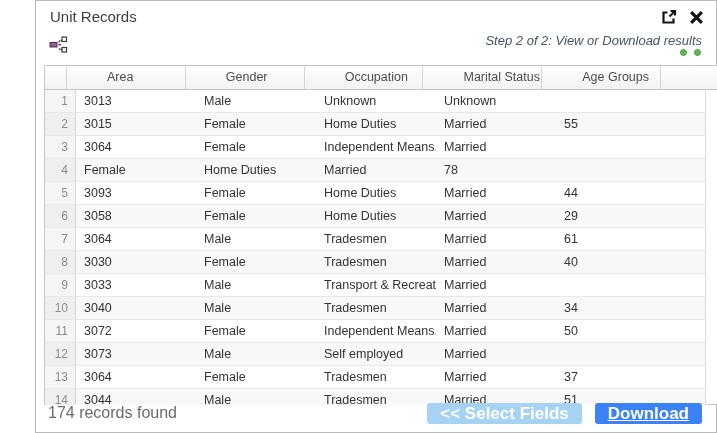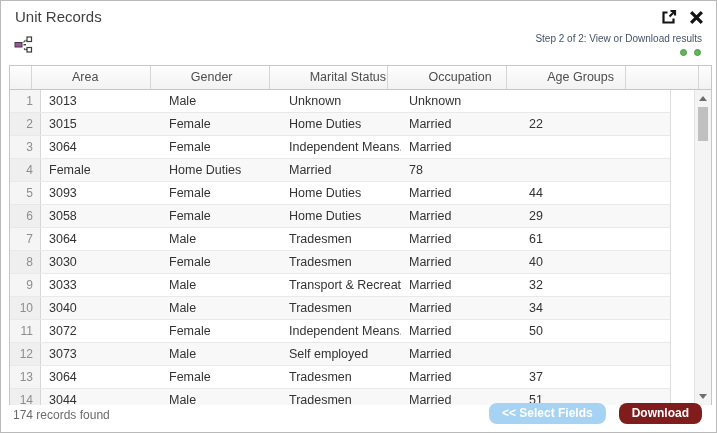--- a/index.html
+++ b/index.html
@@ -1,24 +1,24 @@
 <!DOCTYPE html>
 <html><head>
 <meta charset="utf-8">
 <style>
   html,body{margin:0;padding:0;width:717px;height:433px;overflow:hidden;
     font-family:"Liberation Sans",sans-serif;background:#fff;}
-  .dialog{position:absolute;inset:0;border:1px solid #b9b9b9;background:#fff;box-sizing:border-box;}
+  .dialog{position:absolute;inset:0;border:1px solid #b9b9b9;background:#fff;box-sizing:border-box;margin-left:35px;}
 
   
   .title{position:absolute;left:14px;top:7px;font-size:15px;color:#3f3f3f;}
   .win-icons{position:absolute;right:12px;top:7px;display:flex;gap:11px;align-items:center;}
   .win-icons svg{display:block;cursor:pointer;}
   .share-btn{position:absolute;left:13px;top:35px;cursor:pointer;}
-  .step{position:absolute;right:14px;top:32px;font-size:10px;color:#44546a;}
+  .step{position:absolute;right:14px;top:32px;font-size:13px;color:#44546a;font-style:italic;}
   .dots{position:absolute;right:15px;top:48px;display:flex;gap:7px;}
   .dot{width:7px;height:7px;border-radius:50%;background:#62b657;border:1px solid #4d9a44;box-sizing:border-box;}
 
   
   .grid{position:absolute;left:8px;top:64px;width:703px;height:340px;
     border:1px solid #c6c6c6;box-sizing:border-box;background:#fff;}
   .grid-header{height:24px;display:flex;background:linear-gradient(#fefefe,#f2f2f2);
     border-bottom:1px solid #c6c6c6;box-sizing:border-box;font-size:12.5px;color:#4d4d4d;gap:32px;}
   .hcell{line-height:23px;padding-left:8px;box-sizing:border-box;border-right:1px solid #d6d6d6;
     white-space:nowrap;overflow:hidden;cursor:pointer;}
@@ -40,24 +40,24 @@
   
   .vscroll{position:absolute;top:0;right:0;width:17px;height:315px;background:#f4f4f4;
     border-left:1px solid #e2e2e2;box-sizing:border-box;}
   .sb-up,.sb-down{position:absolute;left:0;width:100%;height:14px;display:flex;justify-content:center;cursor:pointer;}
   .sb-up{top:2px;}.sb-down{bottom:2px;}
   .tri-up{width:0;height:0;margin-top:4px;border-left:4px solid transparent;border-right:4px solid transparent;border-bottom:5px solid #6e6e6e;}
   .tri-down{width:0;height:0;margin-top:5px;border-left:4px solid transparent;border-right:4px solid transparent;border-top:5px solid #6e6e6e;}
   .sb-thumb{position:absolute;left:3px;right:3px;top:17px;height:34px;background:#c0c0c0;cursor:pointer;}
 
   
-  .records{position:absolute;left:12px;bottom:10px;font-size:12px;color:#6b6b6b;}
+  .records{position:absolute;left:12px;bottom:10px;font-size:16px;color:#6b6b6b;}
   .footer-btns{position:absolute;right:14px;bottom:8px;display:flex;gap:13px;}
-  .btn{border:none;color:#fff;font-weight:bold;font-size:12px;font-family:"Liberation Sans",sans-serif;
-    padding:3px 13px;border-radius:8px;cursor:pointer;line-height:15px;}
+  .btn{border:none;color:#fff;font-weight:bold;font-size:17px;font-family:"Liberation Sans",sans-serif;
+    padding:3px 13px;border-radius:3px;cursor:pointer;line-height:15px;}
   .btn-select{background:#a6d2f4;}
   .btn-download{background:#8cc4ef;}
 </style>
 </head>
 <body>
 
 <div class="dialog">
 
   <div class="title">Unit Records</div>
 
@@ -91,42 +91,42 @@
   <div class="dots">
     <span class="dot"></span>
     <span class="dot"></span>
   </div>
 
   <div class="grid">
     <div class="grid-header">
       <div class="hcell c-num"></div>
       <div class="hcell c-w">Area</div>
       <div class="hcell c-w">Gender</div>
+      <div class="hcell c-w">Occupation</div>
       <div class="hcell c-w">Marital Status</div>
-      <div class="hcell c-w">Occupation</div>
       <div class="hcell c-w">Age Groups</div>
       <div class="hcell hfill"></div>
       <div class="hspacer"></div>
     </div>
     <div class="grid-body">
       <div class="table-area">
           <div class="grid-row">
             <div class="cell-num">1</div>
             <div class="cell c-w">3013</div>
             <div class="cell c-w">Male</div>
             <div class="cell c-w">Unknown</div>
             <div class="cell c-w">Unknown</div>
           </div>
           <div class="grid-row alt">
             <div class="cell-num">2</div>
             <div class="cell c-w">3015</div>
             <div class="cell c-w">Female</div>
             <div class="cell c-w">Home Duties</div>
             <div class="cell c-w">Married</div>
-            <div class="cell c-w">22</div>
+            <div class="cell c-w">55</div>
           </div>
           <div class="grid-row">
             <div class="cell-num">3</div>
             <div class="cell c-w">3064</div>
             <div class="cell c-w">Female</div>
             <div class="cell c-w">Independent Means...</div>
             <div class="cell c-w">Married</div>
           </div>
           <div class="grid-row alt">
             <div class="cell-num">4</div>
@@ -166,21 +166,20 @@
             <div class="cell c-w">Tradesmen</div>
             <div class="cell c-w">Married</div>
             <div class="cell c-w">40</div>
           </div>
           <div class="grid-row">
             <div class="cell-num">9</div>
             <div class="cell c-w">3033</div>
             <div class="cell c-w">Male</div>
             <div class="cell c-w">Transport &amp; Recreat...</div>
             <div class="cell c-w">Married</div>
-            <div class="cell c-w">32</div>
           </div>
           <div class="grid-row alt">
             <div class="cell-num">10</div>
             <div class="cell c-w">3040</div>
             <div class="cell c-w">Male</div>
             <div class="cell c-w">Tradesmen</div>
             <div class="cell c-w">Married</div>
             <div class="cell c-w">34</div>
           </div>
           <div class="grid-row">
@@ -224,16 +223,16 @@
             <div class="tri-down"></div>
           </div>
       </div>
     </div>
   </div>
 
   <div class="records">174 records found</div>
 
   <div class="footer-btns">
     <button class="btn btn-select" style="background: rgb(166, 210, 244);">&lt;&lt; Select Fields</button>
-    <button class="btn btn-download" style="background: #7f1d1d;">Download</button>
+    <button class="btn btn-download" style="background: #3b82f6; text-decoration: underline;">Download</button>
   </div>
 
 </div>
 
 </body></html>

